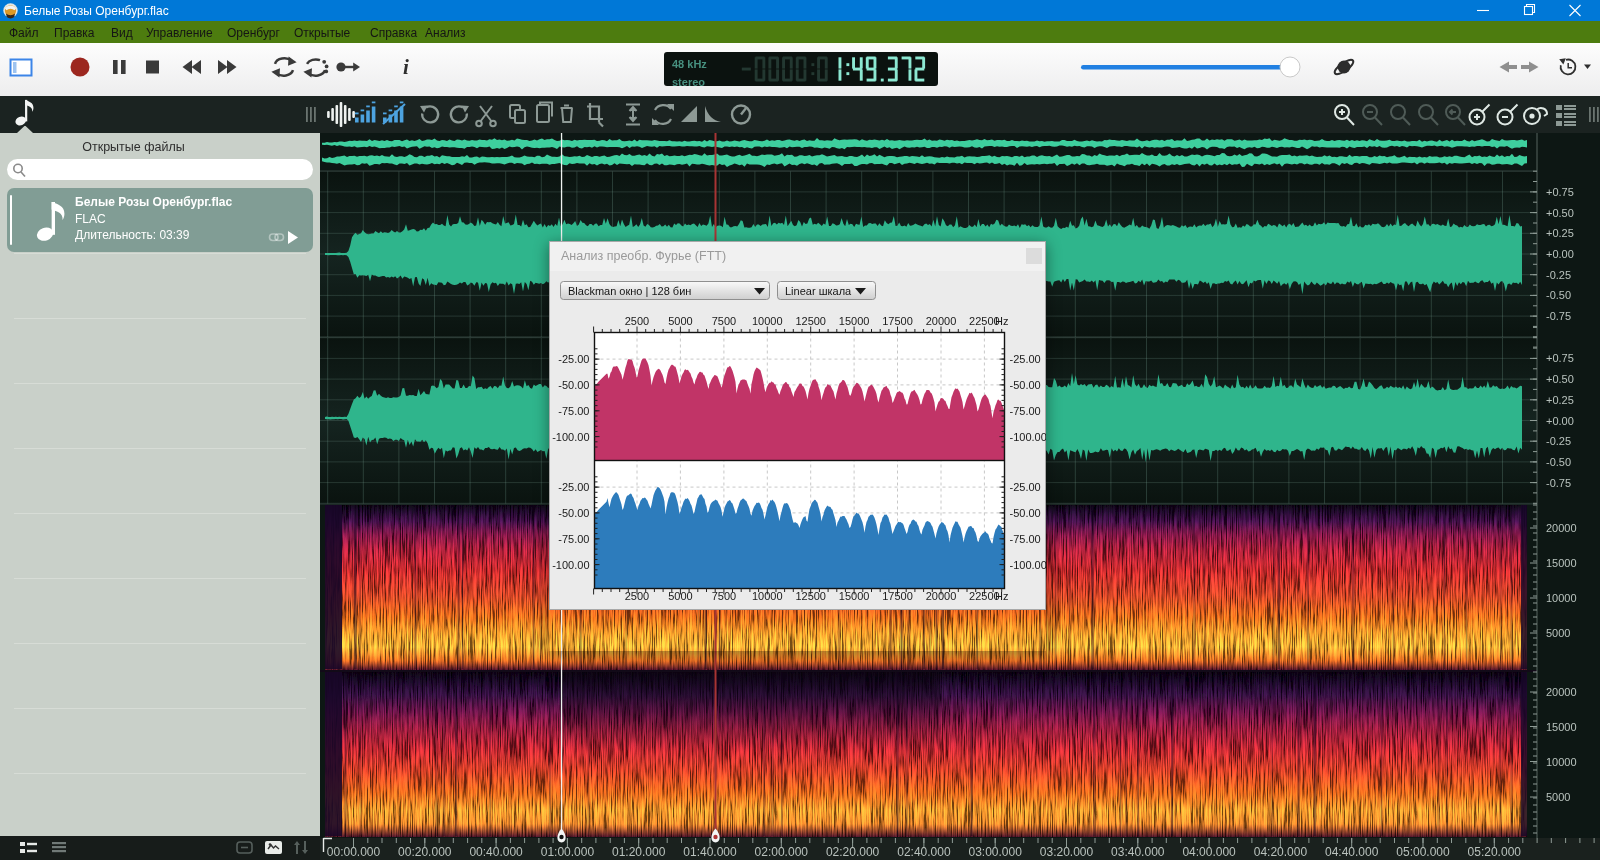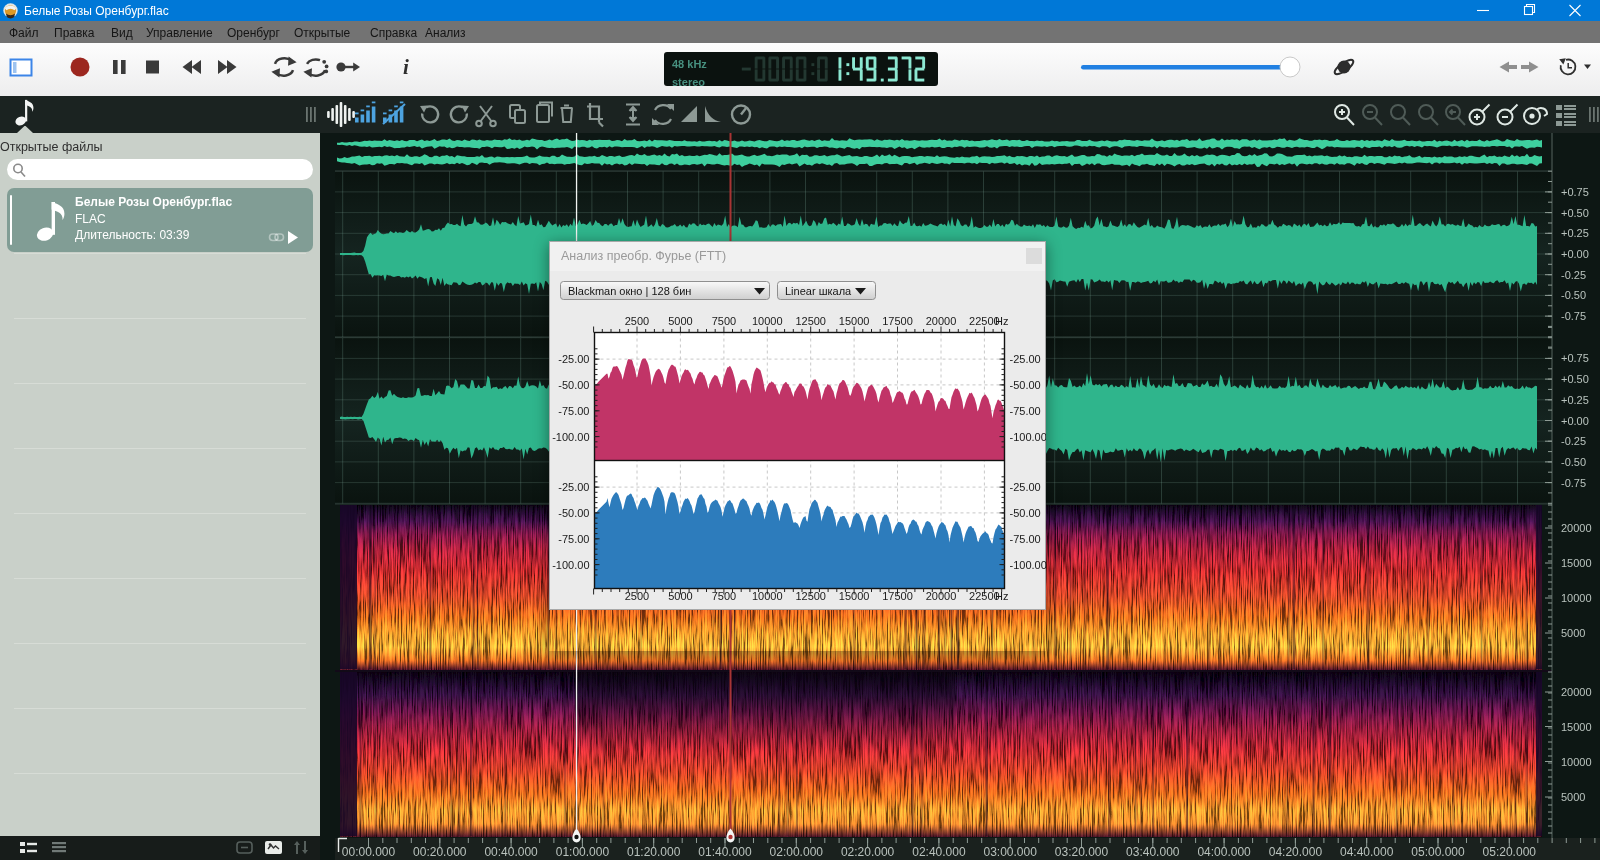--- a/index.html
+++ b/index.html
@@ -1,26 +1,26 @@
 <!DOCTYPE html>
 <html><head><meta charset="utf-8"><style>
 * { margin:0; padding:0; box-sizing:border-box; }
 html,body { width:1600px; height:860px; overflow:hidden; background:#0d1714;
   font-family:"Liberation Sans", sans-serif; }
 .abs { position:absolute; }
 #titlebar { left:0; top:0; width:1600px; height:21px; background:#0078d7; }
 #titlebar .t { position:absolute; left:24px; top:4px; color:#fff; font-size:12px; }
-#menubar { left:0; top:21px; width:1600px; height:22px; background:#737373; }
+#menubar { left:0; top:21px; width:1600px; height:22px; background:#4d7c0f; }
 #menubar span { position:absolute; top:5px; font-size:12px; color:#151515; }
 #toolbar { left:0; top:43px; width:1600px; height:53px;
   background:linear-gradient(#fdfdfd,#ededee); }
 #darkband { left:0; top:96px; width:1600px; height:37px; background:#1b2321; }
 #sidebar { left:0; top:133px; width:320px; height:703px; background:#c9d0c9; }
 #sidebot { left:0; top:836px; width:320px; height:24px; background:#171c1a; }
-#editorwrap { left:320px; top:133px; width:1280px; height:727px;padding-left:15px; }
+#editorwrap { left:320px; top:133px; width:1280px; height:727px; }
 .rl { font-size:11px; fill:#b9c3be; font-family:"Liberation Sans",sans-serif; }
 .tl { font-size:12px; fill:#b9c2bd; text-anchor:middle; font-family:"Liberation Sans",sans-serif; }
 .dtitle { font-size:12.5px; fill:#9a9a9a; }
 .dcombo { font-size:11px; fill:#141414; }
 .dax { font-size:11px; fill:#1a1a1a; }
 #dialog { left:549px; top:241px; width:497px; height:410px; box-shadow:0 3px 14px rgba(0,0,0,0.45); }
 #lcd { position:absolute; left:664px; top:9px; width:274px; height:34px; background:#0b120f;
   border-radius:3px; }
 #lcd .khz { position:absolute; left:8px; top:3px; color:#47907f; font-size:11px; line-height:18px; font-weight:bold; }
 </style></head>
@@ -500,21 +500,21 @@
       <rect x="240.9" y="0" width="1.3" height="705.0" fill="#f0f3f1"></rect>
       <path d="M241.5 695.5 C 247.0 701.5 247.0 709.0 241.5 709.5 C 236.0 709.0 236.0 701.5 241.5 695.5 Z" fill="#f4f6f5"></path>
       <circle cx="241.5" cy="704.0" r="2.2" fill="#111"></circle>
       <path d="M395.5 695.5 C 401.0 701.5 401.0 709.0 395.5 709.5 C 390.0 709.0 390.0 701.5 395.5 695.5 Z" fill="#f4f6f5"></path>
       <circle cx="395.5" cy="704.0" r="2.2" fill="#b03434"></circle>
     </svg></div>
 <div class="abs" id="sidebar">
 <svg width="320" height="10" style="position:absolute;left:0;top:-7px">
  <path d="M17 7 L25 -0.5 L33 7 Z" fill="#c9d0c9"></path>
 </svg>
-<div style="position:absolute;left:0;width:267px;top:7px;font-size:12.5px;color:#2e2e2e">Открытые файлы</div>
+<div style="position:absolute;left:0;width:267px;top:7px;text-align:center;font-size:12.5px;color:#2e2e2e">Открытые файлы</div>
 <div style="position:absolute;left:7px;top:26px;width:306px;height:21px;background:#fff;border-radius:10.5px">
  <svg width="22" height="21">
         <circle cx="11" cy="9.5" r="4.2" fill="none" stroke="#8a8a8a" stroke-width="1.6"></circle>
  <path d="M14 13 l4 4.5" stroke="#8a8a8a" stroke-width="1.6"></path>
       </svg>
 </div>
 <div style="position:absolute;left:14px;right:14px;top:120px;height:1px;background:#d7dcd6"></div>
     <div style="position:absolute;left:14px;right:14px;top:185px;height:1px;background:#d7dcd6"></div>
     <div style="position:absolute;left:14px;right:14px;top:250px;height:1px;background:#d7dcd6"></div>
     <div style="position:absolute;left:14px;right:14px;top:315px;height:1px;background:#d7dcd6"></div>

